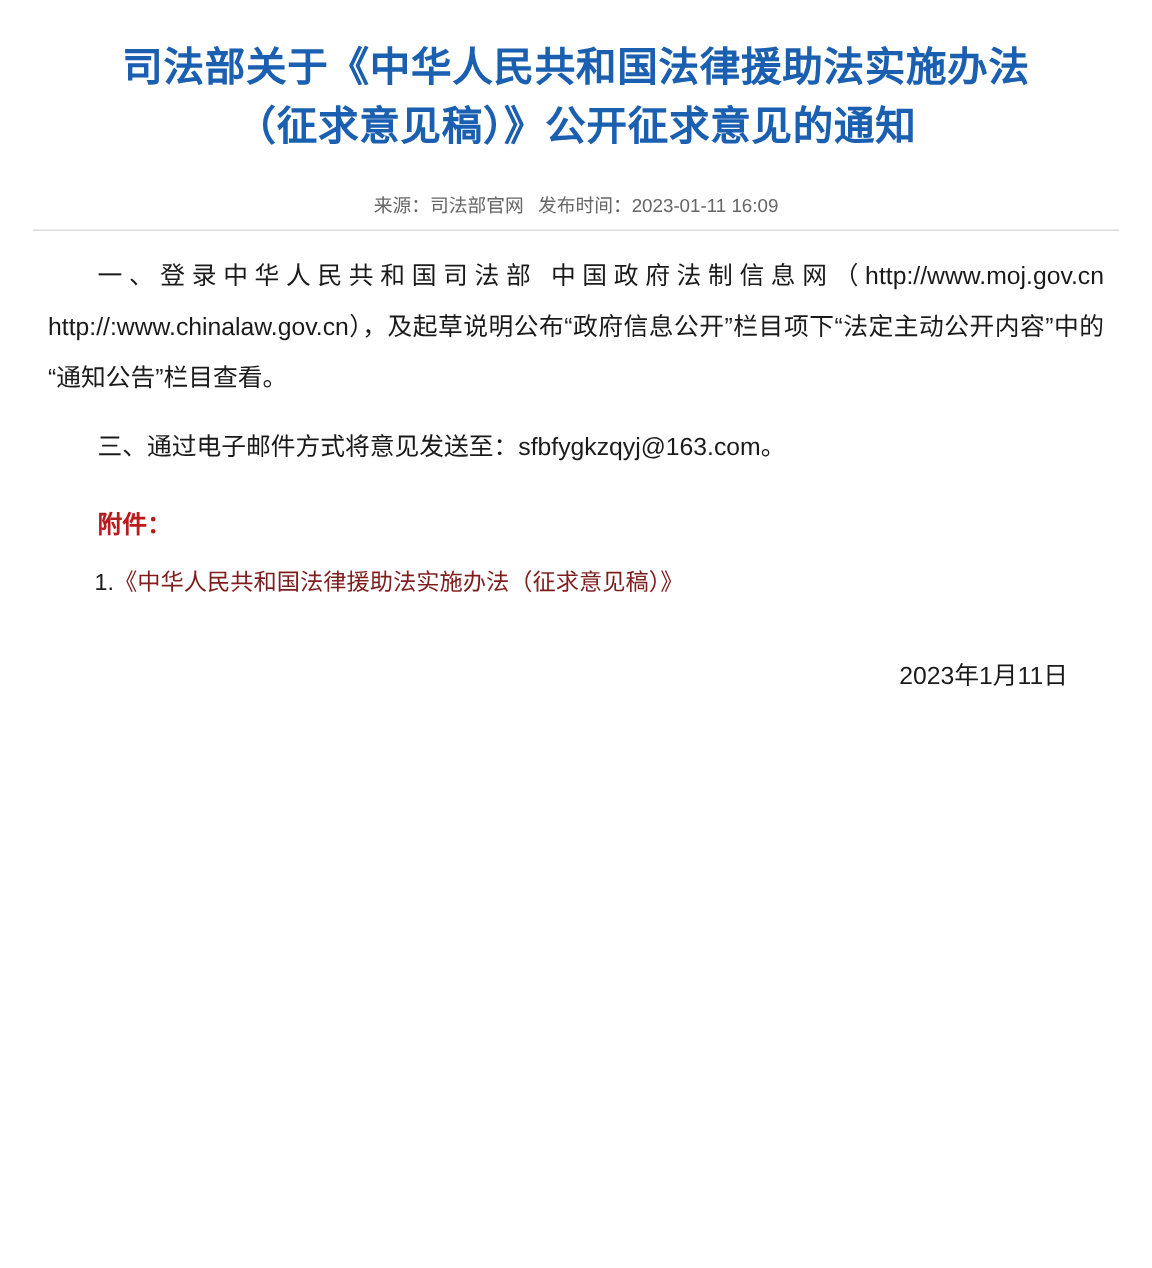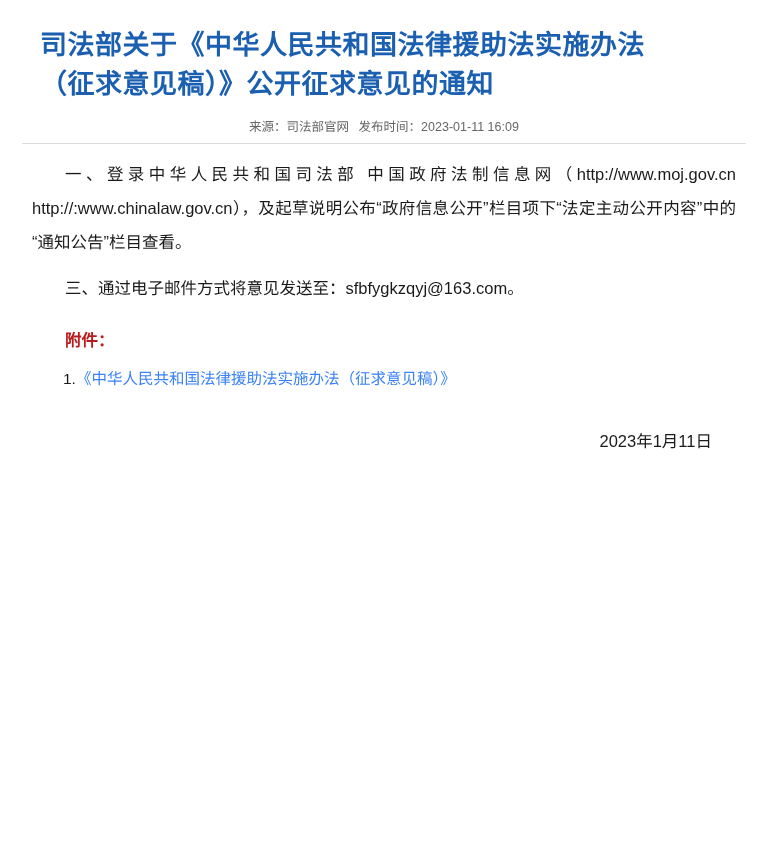--- a/index.html
+++ b/index.html
@@ -13,36 +13,36 @@
     font-family: "Liberation Sans", "DejaVu Sans", sans-serif;
     color: #1a1a1a;
     -webkit-font-smoothing: antialiased;
   }
   .page {
     width: 768px;
     box-sizing: border-box;
     padding: 18px 22px 28px 22px;
   }
   .doc-title {
-    text-align: left;
+    text-align: center;
     color: #1b5fb0;
     font-size: 27px;
     font-weight: bold;
     line-height: 1.45;
     letter-spacing: 0.5px;
     margin: 8px 18px 0 18px;
   }
   .title-line {
     display: block;
   }
   .meta-row {
     text-align: center;
     color: #666666;
     font-size: 12.5px;
-    margin-top: 12px;
+    margin-top: 22px;
     margin-bottom: 8px;
   }
   .meta-row span {
     margin: 0 3px;
   }
   .divider {
     height: 1px;
     background: #dcdcdc;
     margin: 6px 0 14px 0;
   }
@@ -70,21 +70,21 @@
     color: #b91c1c;
   }
   .att-item {
     font-size: 15.5px;
     line-height: 2.0;
     margin: 6px 0;
     text-indent: 2em;
     color: #1a1a1a;
   }
   .att-item a {
-    color: #3b82f6;
+    color: #7f1d1d;
     text-decoration: none;
   }
   .sign {
     text-align: right;
     font-size: 16.5px;
     line-height: 2.1;
     margin: 30px 24px 0 0;
     color: #1a1a1a;
   }
   .sign .date {

